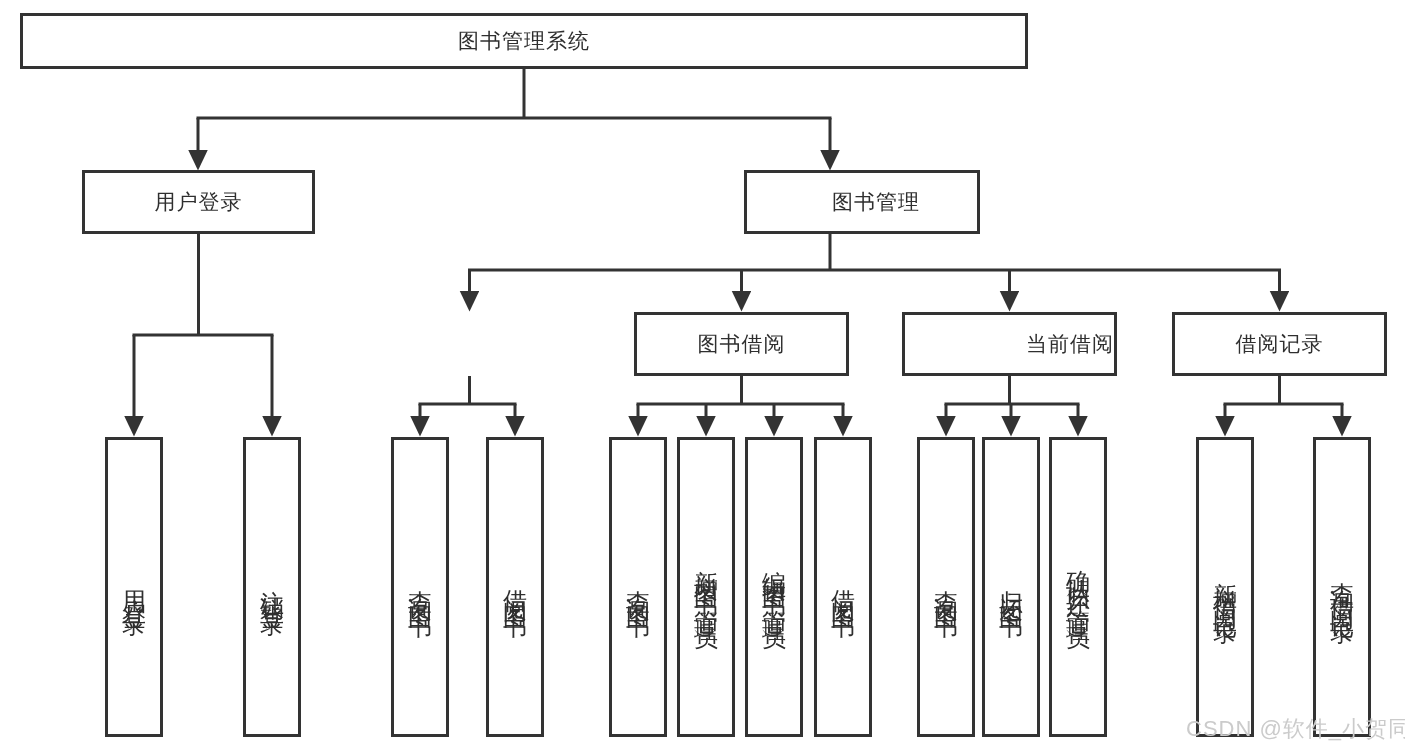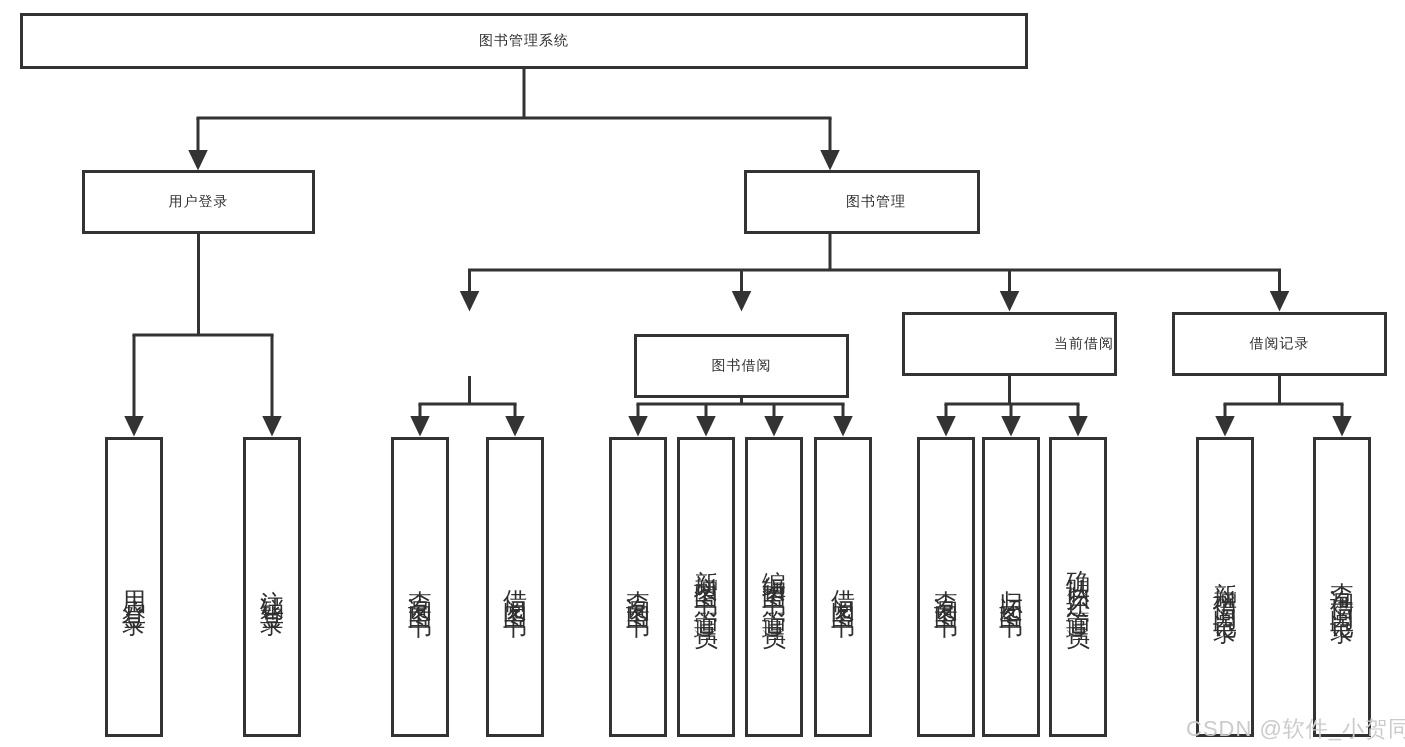--- a/index.html
+++ b/index.html
@@ -20,21 +20,21 @@
   .node {
     position: absolute;
     box-sizing: border-box;
     border: 3px solid #333333;
     background: #ffffff;
     display: flex;
     align-items: center;
     justify-content: center;
     text-align: center;
   }
-  .node-h { font-size: 14px; letter-spacing: 1px; }
+  .node-h { font-size: 21px; letter-spacing: 1px; }
   .node-root { left: 20px; top: 13px; width: 1008px; height: 56px; }
   .node-v { top: 437px; width: 58px; height: 300px; }
   .vtext {
     writing-mode: vertical-rl;
     text-orientation: mixed;
     font-size: 24px;
     letter-spacing: 8px;
     line-height: 1;
     white-space: nowrap;
   }
@@ -114,21 +114,21 @@
     <span>图书管理系统</span>
   </div>
 
   <div class="node node-h" style="left:82px; top:170px; width:233px; height:64px;">
     <span>用户登录</span>
   </div>
   <div class="node node-h" style="left:744px; top:170px; width:236px; height:64px;padding-left:28px;">
     <span>图书管理</span>
   </div>
 
-  <div class="node node-h" style="left:634px; top:312px; width:215px; height:64px;margin-top:22px;">
+  <div class="node node-h" style="left:634px; top:312px; width:215px; height:64px;">
     <span>图书借阅</span>
   </div>
   <div class="node node-h" style="left:902px; top:312px; width:215px; height:64px;justify-content:flex-end;">
     <span>当前借阅</span>
   </div>
   <div class="node node-h" style="left:1172px; top:312px; width:215px; height:64px;">
     <span>借阅记录</span>
   </div>
 
   <div class="node node-v" style="left:105px;">

